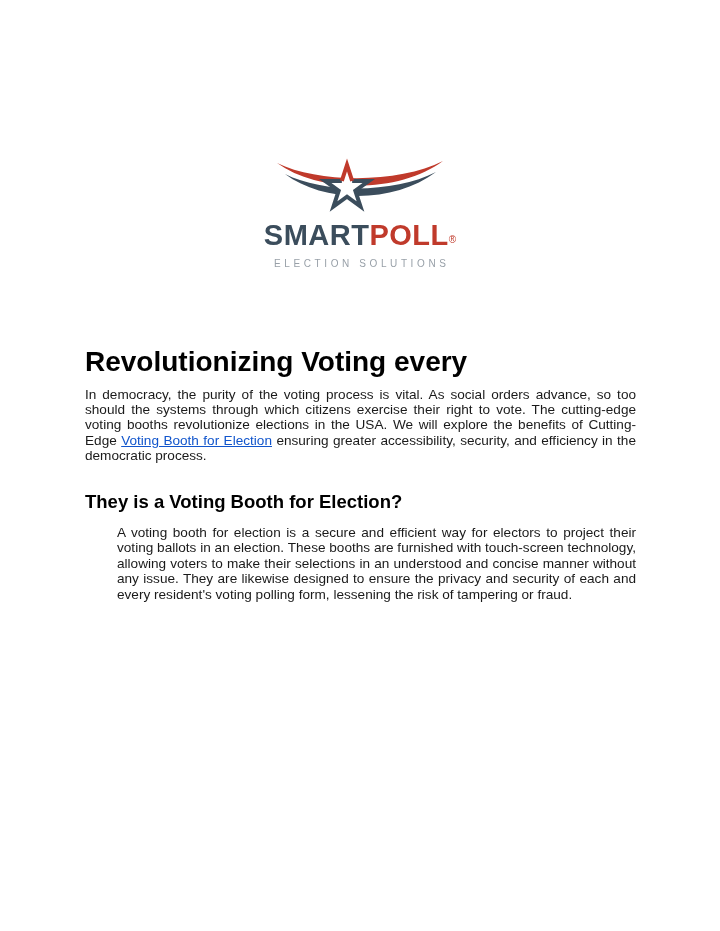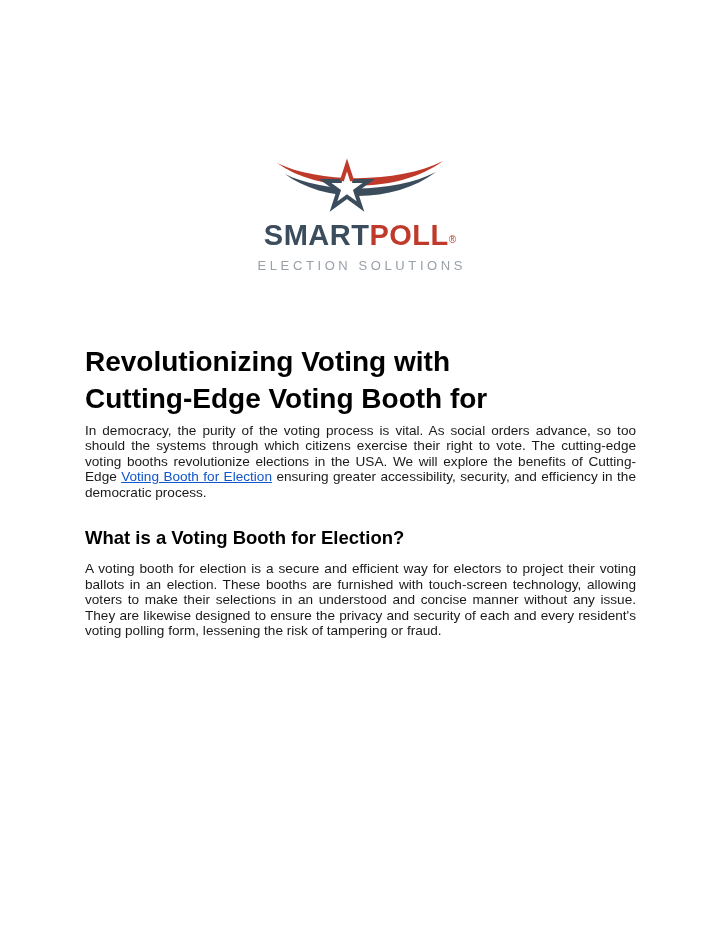--- a/index.html
+++ b/index.html
@@ -42,21 +42,21 @@
   .wordmark .poll  { color: #c03a2b; }
   .wordmark .reg {
     color: #c03a2b;
     font-size: 10px;
     font-weight: 400;
     vertical-align: 2px;
     letter-spacing: 0;
   }
   .tagline {
     margin-top: 3px;
-    font-size: 13px;
+    font-size: 10px;
     font-weight: 400;
     letter-spacing: 3.6px;
     color: #98a0a8;
     text-indent: 3.6px; 
   }
 
   
   .content {
     position: absolute;
     left: 85px;
@@ -85,21 +85,21 @@
     text-decoration: underline;
     cursor: pointer;
   }
   h2.section-heading {
     margin-top: 27px;
     font-size: 18.5px;
     line-height: 22px;
     font-weight: 700;
     color: #000000;
   }
-  p.section-paragraph { margin-top: 12px; }
+  p.section-paragraph { margin-top: 12px; margin-left: 32px; }
 </style>
 </head>
 <body>
 
 <div class="page">
 
   <div class="logo-block">
     <svg class="logo-emblem" viewBox="0 0 340 146" xmlns="http://www.w3.org/2000/svg" aria-hidden="true">
 
       <path d="M4,34 C90,76 250,74 336,30 C250,94 90,96 4,34 Z" fill="#c03a2b"></path>
@@ -114,24 +114,23 @@
     </svg>
     <div class="wordmark">
       <span class="smart">SMART</span><span class="poll">POLL</span><span class="reg">®</span>
     </div>
     <div class="tagline">ELECTION SOLUTIONS</div>
   </div>
 
   <div class="content">
 
     <h1 class="article-title">
-      <span>Revolutionizing Voting with</span>
-      <span>Cutting-Edge Voting Booth for</span>
+      <span>Revolutionizing Voting every</span>
     </h1>
 
     <p class="body-text intro-paragraph"><span>In democracy, the purity of the voting process is vital. As social orders advance, so too should the systems through which citizens exercise their right to vote. The cutting-edge voting booths revolutionize elections in the USA. We will explore the benefits of Cutting-Edge </span><a class="inline-link">Voting Booth for Election</a><span> ensuring greater accessibility, security, and efficiency in the democratic process.</span></p>
 
-    <h2 class="section-heading">What is a Voting Booth for Election?</h2>
+    <h2 class="section-heading">They is a Voting Booth for Election?</h2>
 
     <p class="body-text section-paragraph">A voting booth for election is a secure and efficient way for electors to project their voting ballots in an election. These booths are furnished with touch-screen technology, allowing voters to make their selections in an understood and concise manner without any issue. They are likewise designed to ensure the privacy and security of each and every resident's voting polling form, lessening the risk of tampering or fraud.</p>
 
   </div>
 </div>
 
 </body></html>

